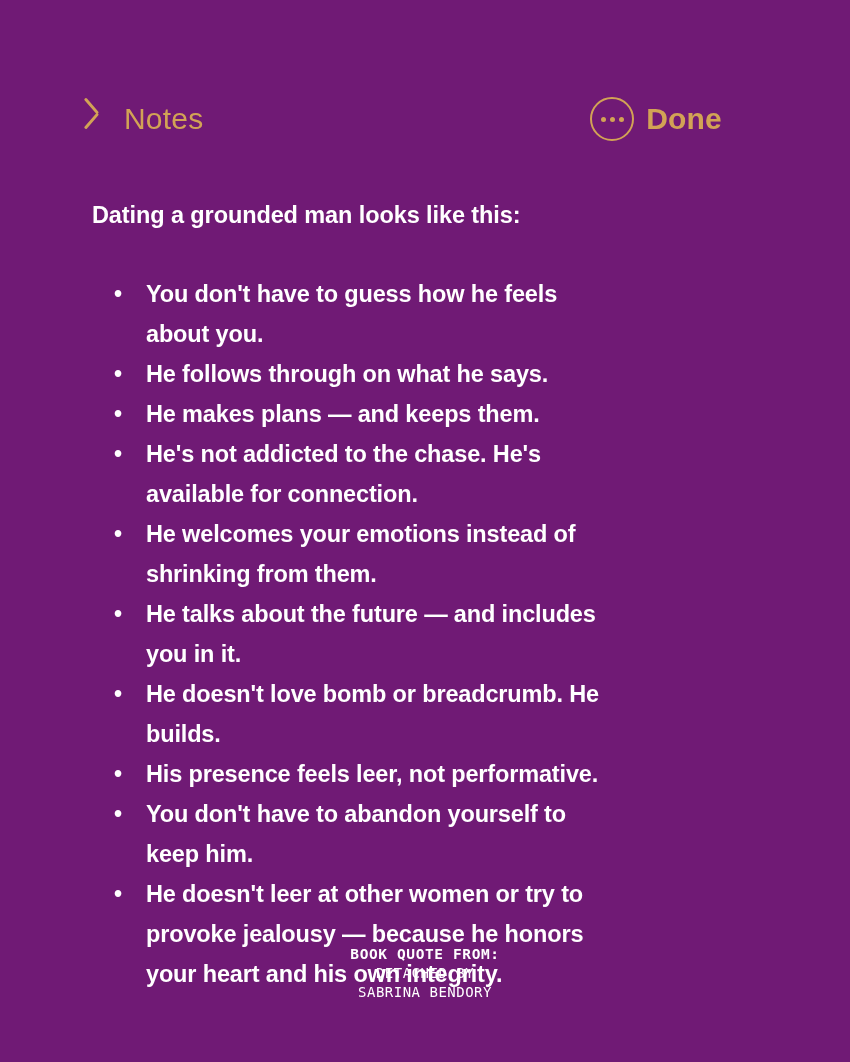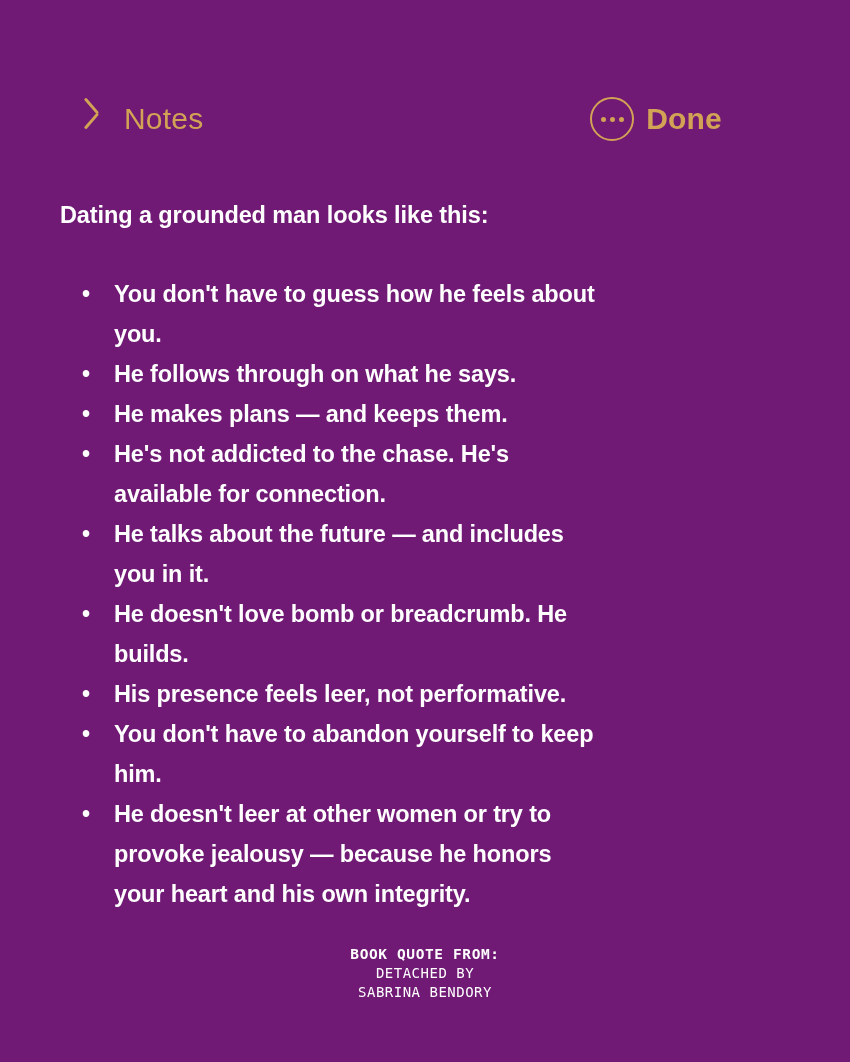--- a/index.html
+++ b/index.html
@@ -104,21 +104,21 @@
     letter-spacing: 0.2px;
     cursor: pointer;
   }
 
   
   .note-body {
     position: absolute;
     top: 200px;
     left: 0;
     width: 686px;
-    padding: 0 82px 0 60px;
+    padding: 0 82px 0 92px;
   }
 
   .note-title {
     color: #ffffff;
     font-size: 23.5px;
     font-weight: 700;
     line-height: 1.35;
     letter-spacing: -0.1px;
     margin-bottom: 42px;
   }
@@ -198,20 +198,21 @@
 
   <div class="note-body">
 
     <div class="note-title">Dating a grounded man looks like this:</div>
 
     <ul class="bullets">
       <li>You don't have to guess how he feels about you.</li>
       <li>He follows through on what he says.</li>
       <li>He makes plans — and keeps them.</li>
       <li>He's not addicted to the chase. He's available for connection.</li>
+      <li>He welcomes your emotions instead of shrinking from them.</li>
       <li>He talks about the future — and includes you in it.</li>
       <li>He doesn't love bomb or breadcrumb. He builds.</li>
       <li>His presence feels leer, not performative.</li>
       <li>You don't have to abandon yourself to keep him.</li>
       <li>He doesn't leer at other women or try to provoke jealousy — because he honors your heart and his own integrity.</li>
     </ul>
 
   </div>
 
   <div class="attribution">

